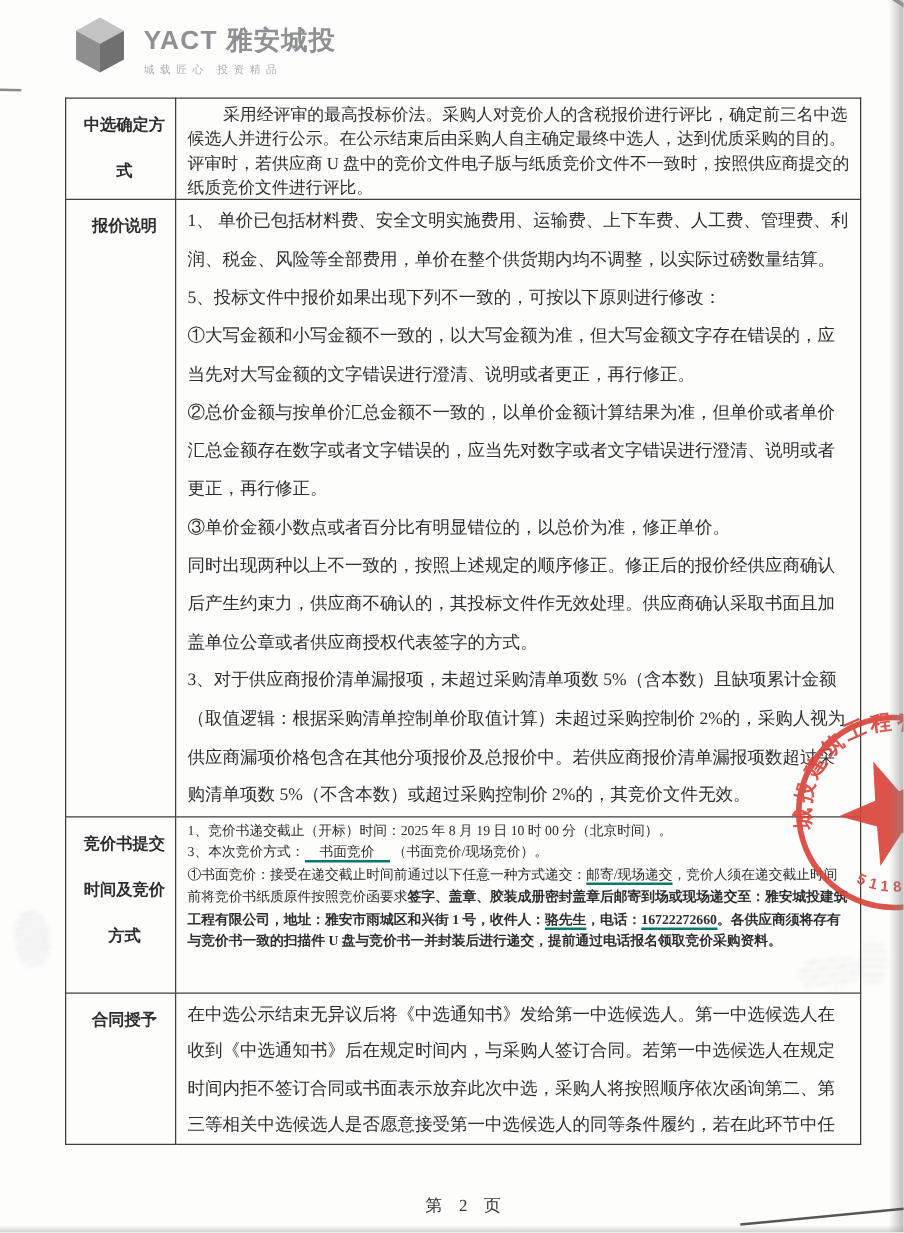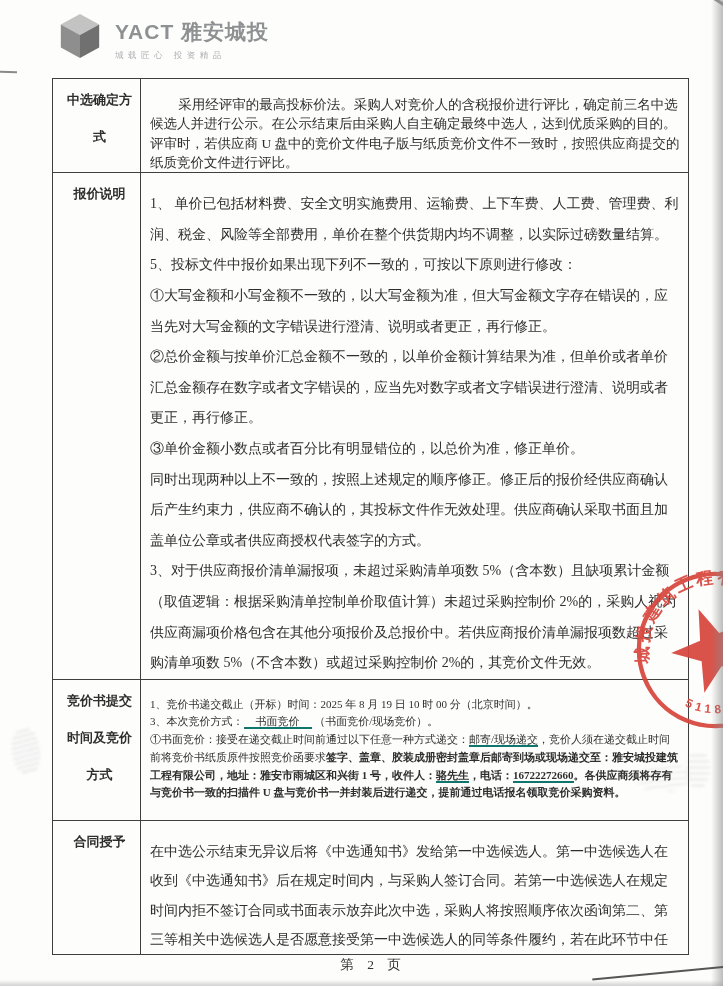--- a/index.html
+++ b/index.html
@@ -12,21 +12,21 @@
   .logo-brand{font-family:"Liberation Sans","DejaVu Sans",sans-serif;font-weight:bold;
               font-size:21px;color:#8e9092;letter-spacing:1px;margin-top:6px;}
   .logo-tagline{font-family:"Liberation Sans","DejaVu Sans",sans-serif;font-size:8.5px;
                 color:#aeb0b2;letter-spacing:4.5px;margin-top:4px;}
 
   
   table.doc{position:absolute;left:52px;top:78px;width:637px;border-collapse:collapse;table-layout:fixed;}
   table.doc th,table.doc td{border:1.3px solid #3f3f3f;vertical-align:top;}
   table.doc th{width:77px;font-size:13px;font-weight:bold;text-align:center;
                padding:2px 2px 0 8px;line-height:37px;word-break:break-all;}
-  table.doc td{padding:16px 8px 0 9px;font-size:14px;word-break:break-all;margin-top:44px;}
+  table.doc td{padding:3px 8px 0 9px;font-size:14px;word-break:break-all;margin-top:44px;}
   tr.r1{height:77px;}  tr.r2{height:492px;} tr.r3{height:141px;}
   tr.r4{height:35px;}  tr.r5{height:118px;}
   tr.r1 td p{margin:0;font-size:13.5px;line-height:19.3px;text-indent:2.1em;}
   tr.r2 td p{margin:0;line-height:30.6px;}
   tr.r3 td p{margin:0;font-size:11px;line-height:17.7px;}
   tr.r4 td p{margin:0;line-height:26px;}
   tr.r5 td p{margin:0;line-height:29.4px;}
   .u{border-bottom:2px solid #0f766e;}
   .b{font-weight:bold;}
   .pad{padding:0 12px;}

